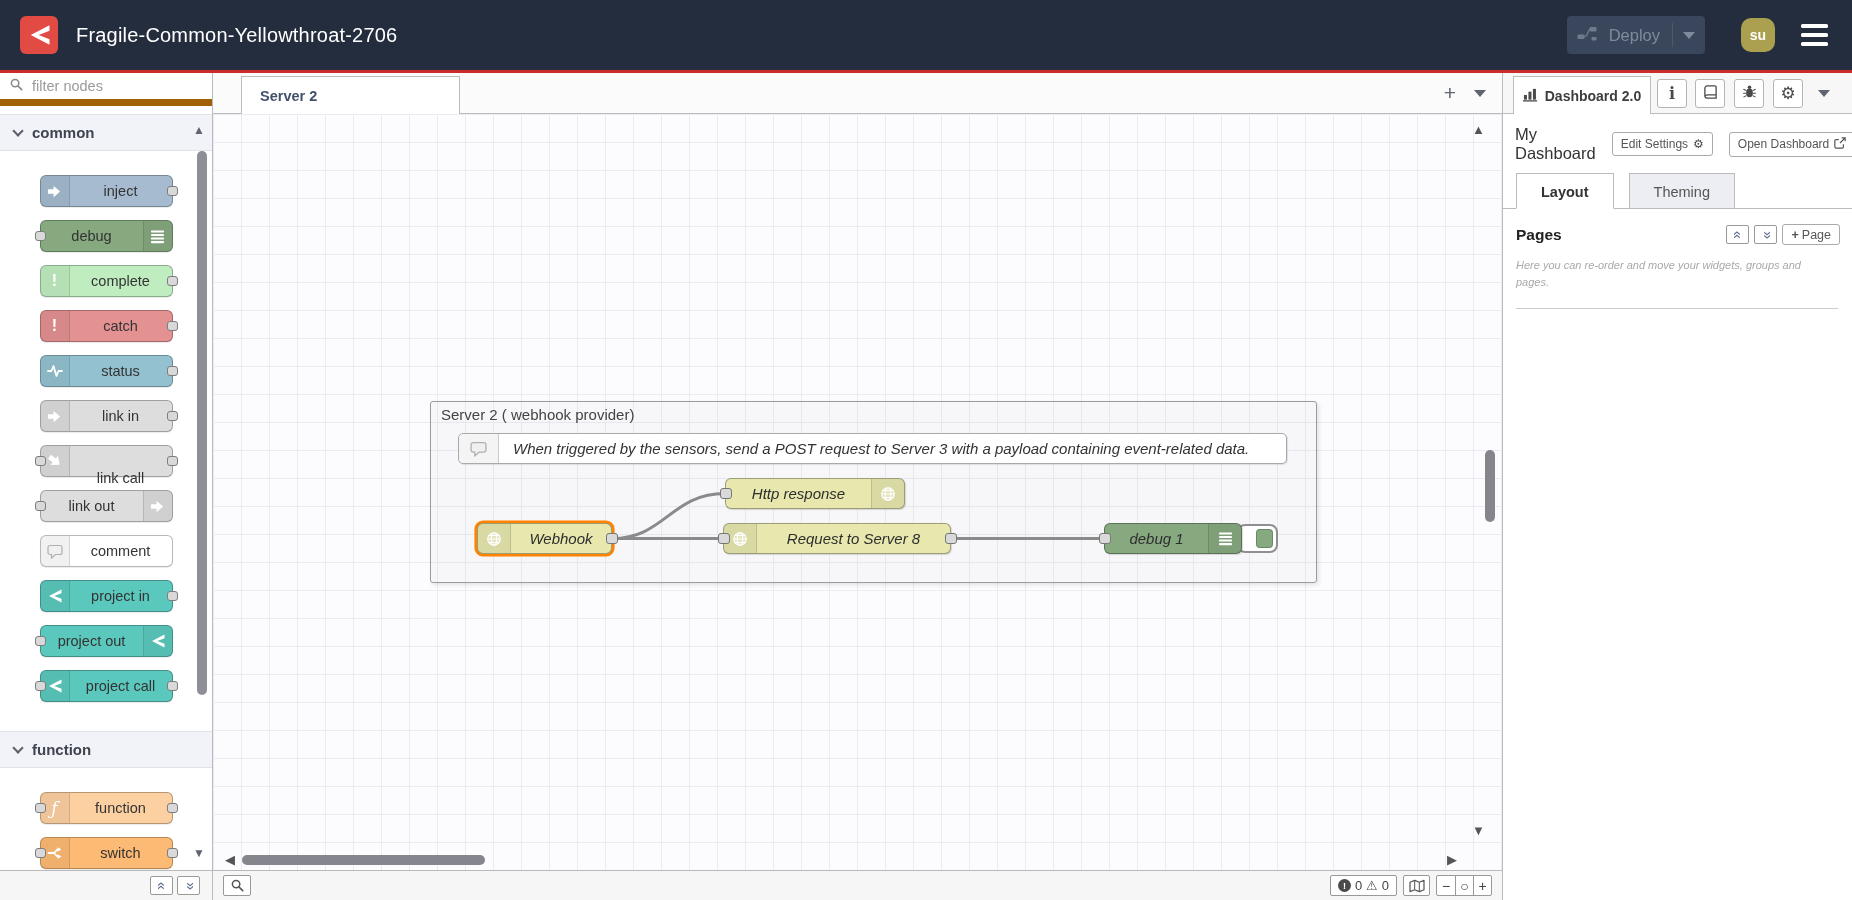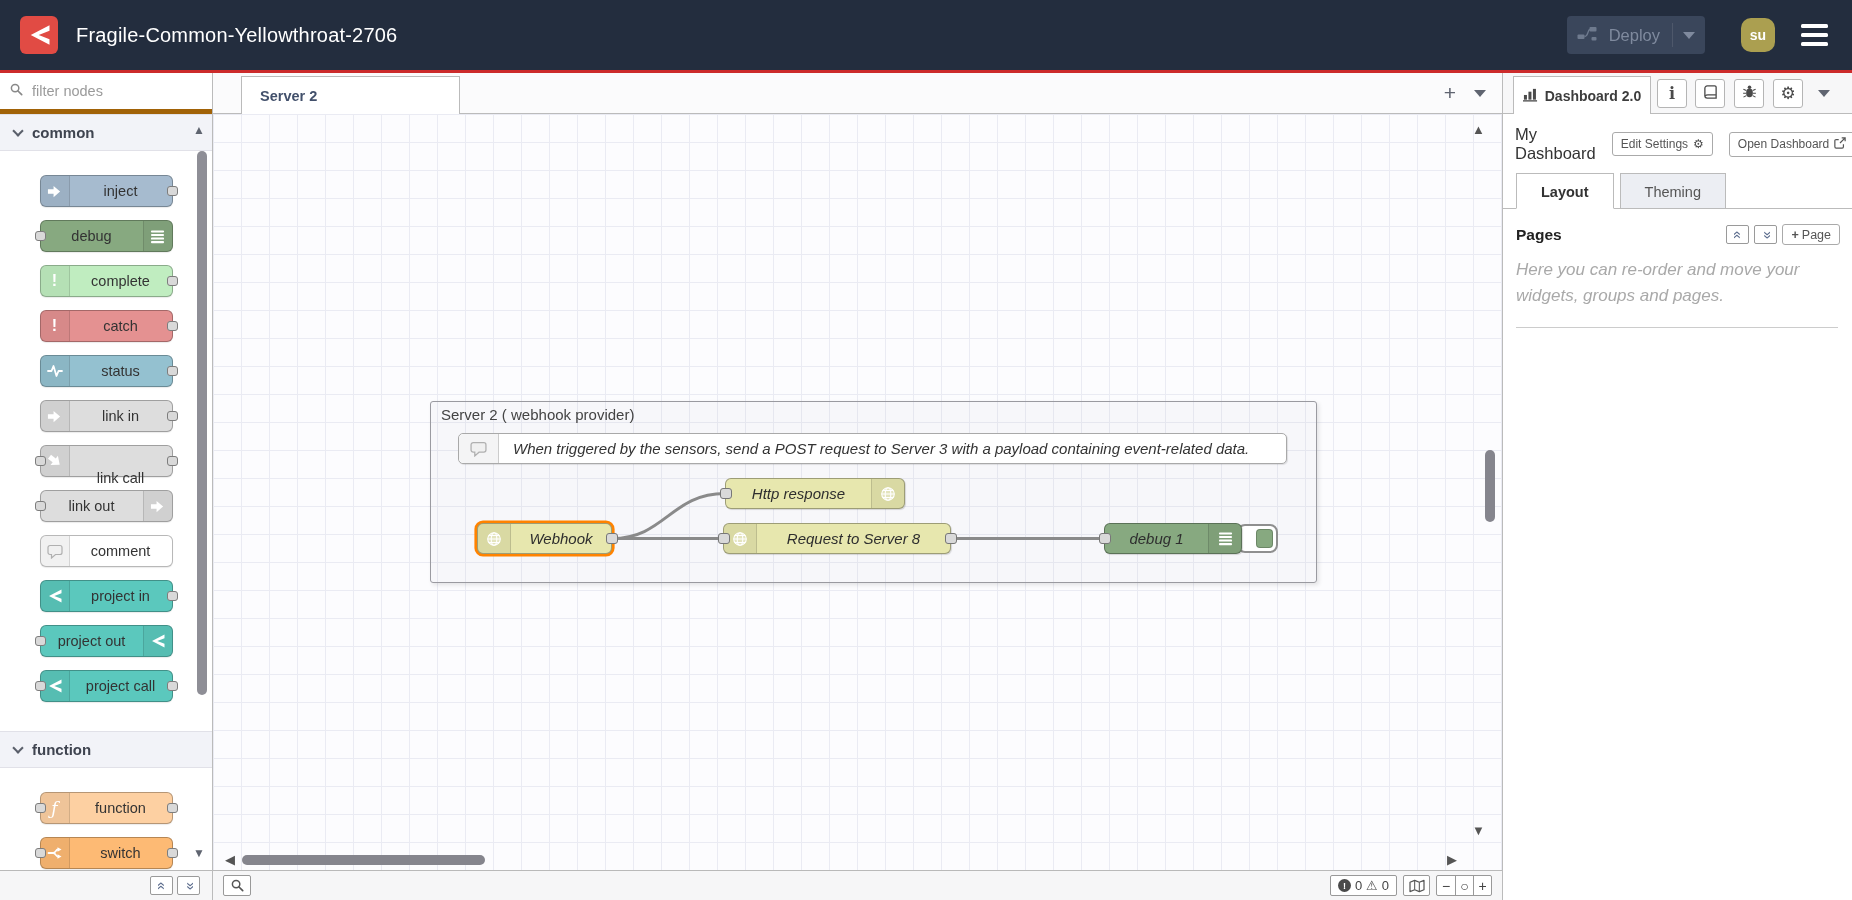--- a/index.html
+++ b/index.html
@@ -26,21 +26,21 @@
               border-top:7px solid #7f8a9e; }
   .avatar { width:34px; height:34px; border-radius:10px; background:#ab9f50; color:#fff;
             font-weight:bold; font-size:14px; display:flex; align-items:center; justify-content:center;
             margin-right:26px; }
   .hamburger { margin-right:24px; display:flex; flex-direction:column; gap:5px; cursor:pointer; }
   .hamburger div { width:27px; height:4px; background:#fff; border-radius:1.5px; }
 
   
   #palette { position:absolute; left:0; top:73px; width:213px; bottom:0;
              background:#fff; border-right:1px solid #bbb; }
-  .palette-search { height:41px; border-bottom:5px solid #a16207; display:flex; align-items:center;
+  .palette-search { height:33px; border-bottom:7px solid #a16207; display:flex; align-items:center;
                     padding:0 10px; gap:7px; background:#fff; }
   .palette-search input { border:none; outline:none; font-size:14.5px; color:#666; width:150px;
                           font-family:"Liberation Sans",sans-serif; background:transparent; }
   .palette-search input::placeholder { color:#9a9a9a; }
   .palette-body { position:absolute; top:41px; left:0; right:0; bottom:30px; overflow:hidden; }
   .pcat-header { height:37px; background:#f2f3f8; border-top:1px solid #e1e1e8; border-bottom:1px solid #e1e1e8;
                  display:flex; align-items:center; padding-left:14px; gap:10px;
                  font-size:15px; font-weight:bold; color:#3f4450; }
   .chev { width:8px; height:8px; border-right:2px solid #5a5f6b; border-bottom:2px solid #5a5f6b;
           transform:rotate(45deg); margin-top:-4px; }
@@ -147,27 +147,27 @@
               border-left:6px solid transparent; border-right:6px solid transparent; border-top:7px solid #5f6470; }
   .sb-dash-row { display:flex; align-items:center; padding:11px 10px 9px 12px; gap:16px; }
   .sb-dash-title { font-size:16.5px; color:#333; flex:1; }
   .sb-btn { border:1px solid #aaa; border-radius:3px; background:#fff; font-size:12px; color:#555;
             padding:4px 8px; display:flex; align-items:center; gap:5px; cursor:pointer; white-space:nowrap; }
   .sb-btn .gear-glyph { font-size:12px; }
   .sb-tabs2 { border-bottom:1px solid #bbb; padding-left:13px; height:37px; display:flex; align-items:flex-end; }
   .sb-tab2 { height:36px; line-height:36px; padding:0 24px; font-size:14.5px; margin-bottom:-1px; cursor:pointer; }
   .sb-tab2.active { background:#fff; border:1px solid #bbb; border-bottom:1px solid #fff;
                     font-weight:bold; color:#333; }
-  .sb-tab2.inactive { background:#eceef3; border:1px solid #bbb; color:#555; margin-left:6px; }
+  .sb-tab2.inactive { background:#eceef3; border:1px solid #bbb; color:#555; margin-left:15px; }
   .sb-pages-row { display:flex; align-items:center; padding:15px 12px 8px 13px; gap:5px; }
   .pages-title { font-weight:bold; font-size:15.5px; color:#222; flex:1; }
   .addpage-btn { border:1px solid #aaa; border-radius:3px; background:#fff; font-size:12.5px; color:#555;
                  padding:2px 8px; height:21px; display:flex; align-items:center; gap:3px; cursor:pointer; }
   .addpage-plus { font-weight:bold; color:#555; }
-  .sb-help { padding:4px 16px 0 13px; font-style:italic; color:#a9a9a9; font-size:17px; line-height:1.55; }
+  .sb-help { padding:4px 16px 0 13px; font-style:italic; color:#a9a9a9; font-size:11px; line-height:1.55; }
   .sb-divider { margin:17px 14px 0 13px; border-top:1px solid #ccc; }
 </style>
 </head>
 <body>
 
 <div id="app-header">
   <div class="logo">
     <svg width="24" height="24" viewBox="0 0 16 16">
         <path d="M15 1.5 L2.5 8 L15 14.5 V10.8 L7.8 8 L15 5.2 Z" fill="#fff"></path>
       </svg>

